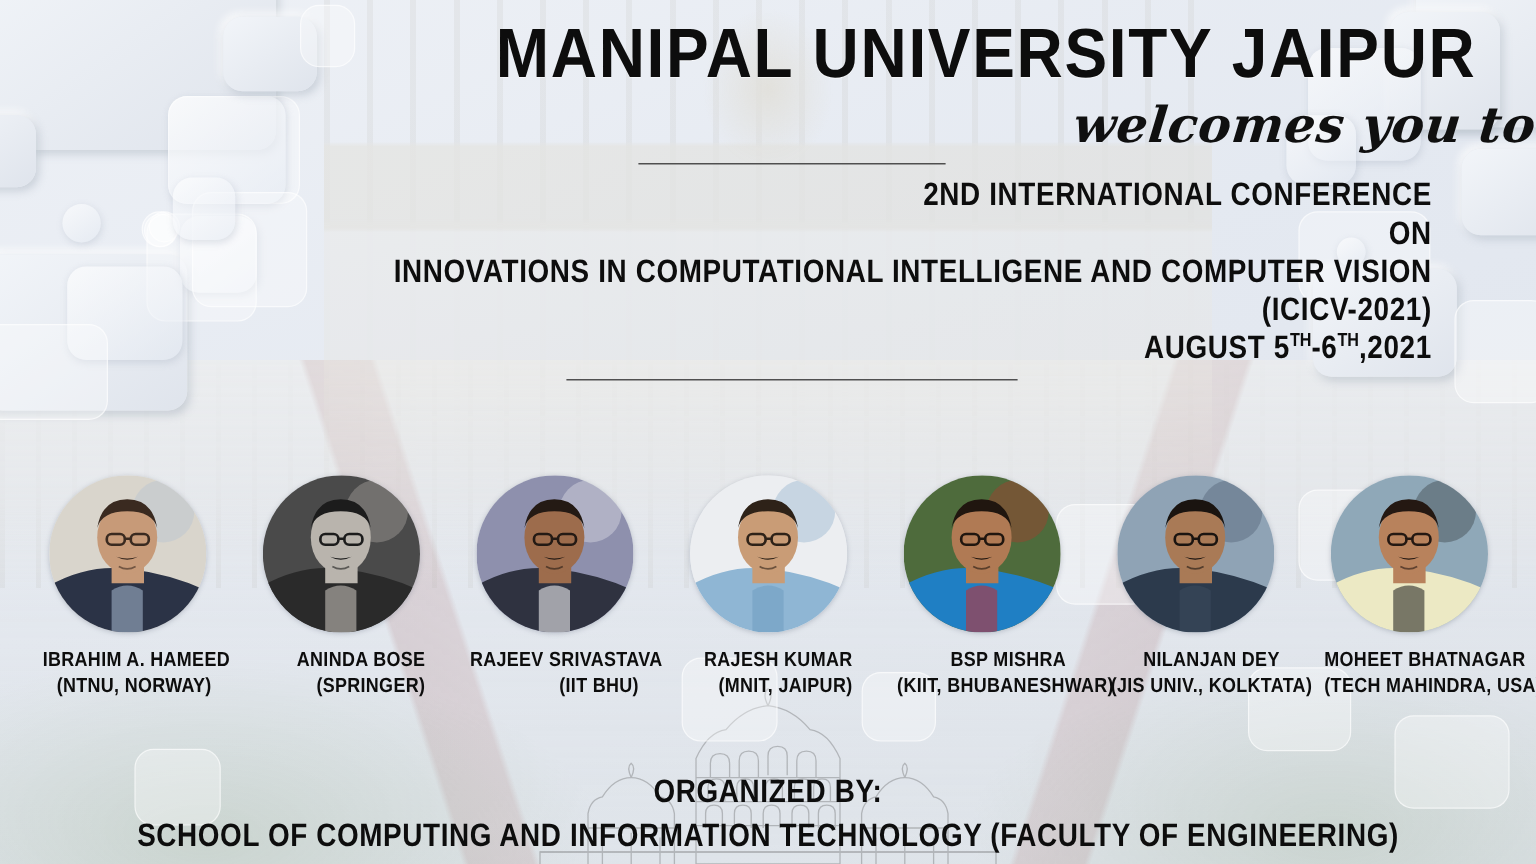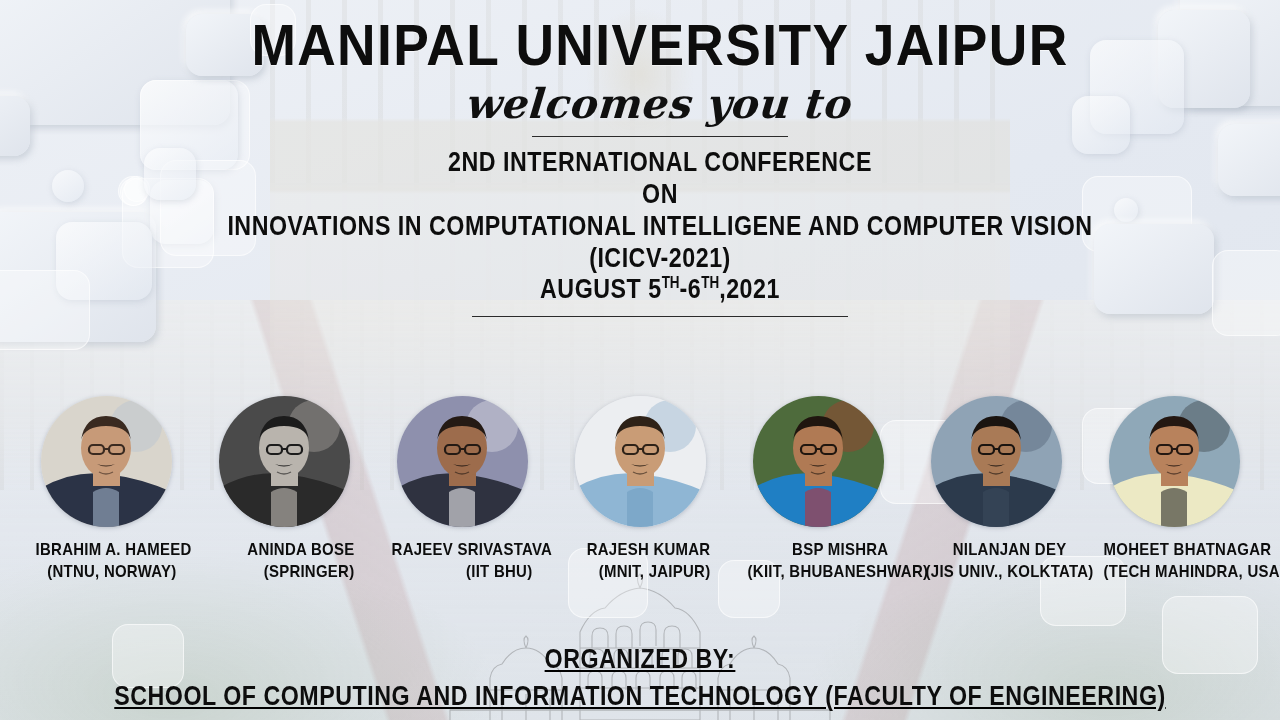--- a/index.html
+++ b/index.html
@@ -76,21 +76,21 @@
   .sq {
     position:absolute;
     border-radius:16px;
     background:linear-gradient(145deg,#f2f5f9,#dfe4ec);
     box-shadow: 2px 3px 7px rgba(160,170,185,.45), -2px -3px 7px rgba(255,255,255,.85);
   }
   .sq.flat { background:rgba(255,255,255,.34); box-shadow:none; border:1px solid rgba(255,255,255,.60); }
   .sq.soft { background:linear-gradient(145deg,rgba(255,255,255,.62),rgba(226,232,241,.55)); box-shadow:1px 2px 6px rgba(160,170,185,.30); }
 
   
-  .head { position:absolute; left:0; right:0; top:0; text-align:center;padding-left:40px; }
+  .head { position:absolute; left:0; right:0; top:0; text-align:right;padding-left:40px; }
 
   .univ-title {
     font-family:"Liberation Sans", sans-serif;
     font-weight:bold;
     font-size:58px;
     letter-spacing:1.5px;
     line-height:1;
     color:#0d0d0d;
     transform:scaleX(.92);
     margin-top:16px;
@@ -160,21 +160,21 @@
     font-weight:bold;
     font-size:17px;
     color:#0d0d0d;
     transform:scaleX(.88);
     letter-spacing:.3px;
     line-height:1.32;
     white-space:nowrap;
   }
 
   
-  .footer { position:absolute; left:0; right:0; bottom:8px; text-align:center;text-decoration:underline; }
+  .footer { position:absolute; left:0; right:0; bottom:8px; text-align:center; }
   .org-by {
     font-family:"Liberation Sans", sans-serif;
     font-weight:bold; font-size:27px; color:#0d0d0d;
     transform:scaleX(.86); letter-spacing:.6px;
   }
   .org-name {
     font-family:"Liberation Sans", sans-serif;
     font-weight:bold; font-size:27px; color:#0d0d0d;
     transform:scaleX(.86); letter-spacing:.6px; margin-top:6px;
   }

